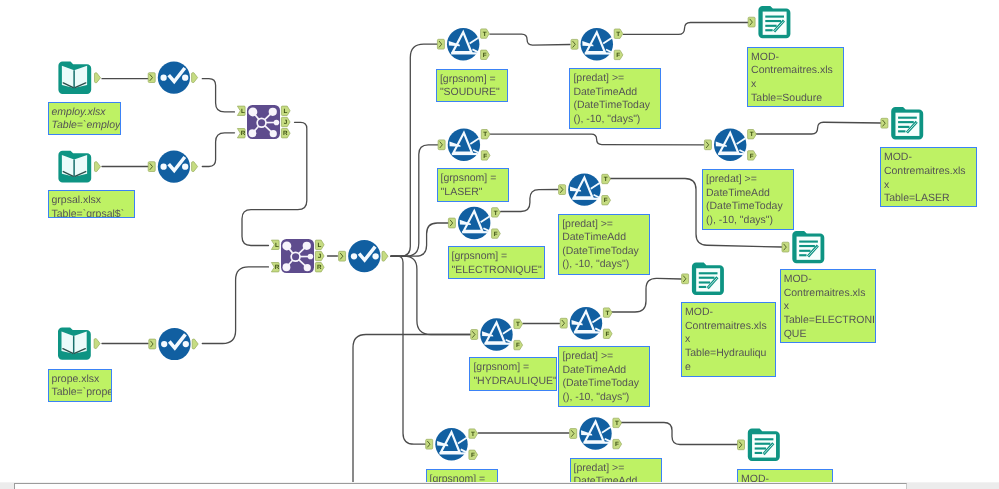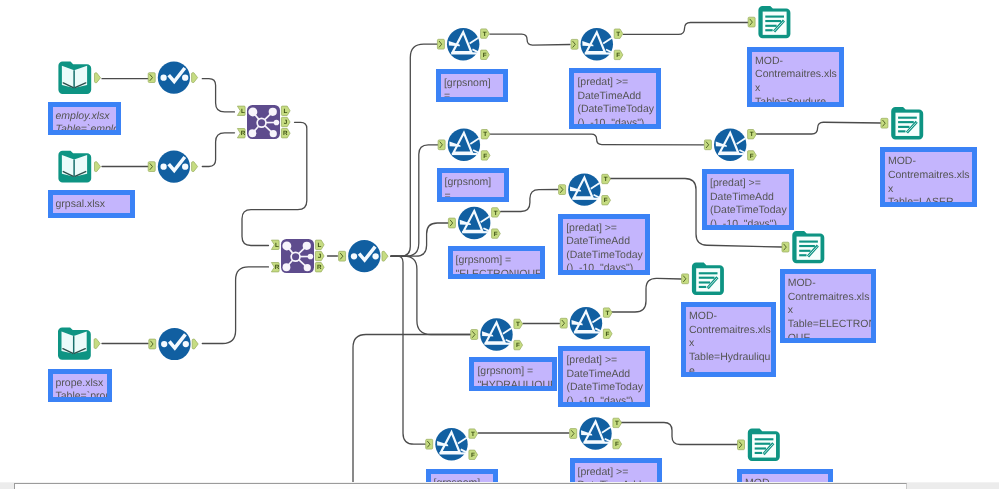--- a/index.html
+++ b/index.html
@@ -1,21 +1,21 @@
 <!DOCTYPE html>
 <html><head>
 <meta charset="utf-8">
 <style>
   html,body{margin:0;padding:0;}
   body{width:999px;height:489px;overflow:hidden;background:#ffffff;
        font-family:"Liberation Sans",sans-serif;
        -webkit-font-smoothing:antialiased;text-rendering:geometricPrecision;}
   #canvas{position:relative;width:999px;height:489px;background:#fff;}
   svg#wires,svg#nodes{position:absolute;left:0;top:0;width:999px;height:489px;}
-  .lbl{position:absolute;border:5px solid #3b82f6;background:#c4b5fd;color:#555555;
+  .lbl{position:absolute;border:1px solid #3b82f6;background:#bef264;color:#555555;
        font-size:10.5px;line-height:13.6px;padding:3px 10px 1px 3px;box-sizing:border-box;
        white-space:pre-wrap;overflow:hidden;letter-spacing:0px;}
   #hscroll{position:absolute;left:0;bottom:0;width:999px;height:6px;background:#ececec;
            border-top:1px solid #f2f2f2;}
   #hthumb{position:absolute;left:13.5px;top:0px;height:6px;width:893px;background:#fdfdfd;
           border-top:1px solid #9b9b9b;border-left:1px solid #9b9b9b;border-right:1px solid #c9c9c9;
           box-sizing:border-box;}
 </style>
 </head>
 <body>

